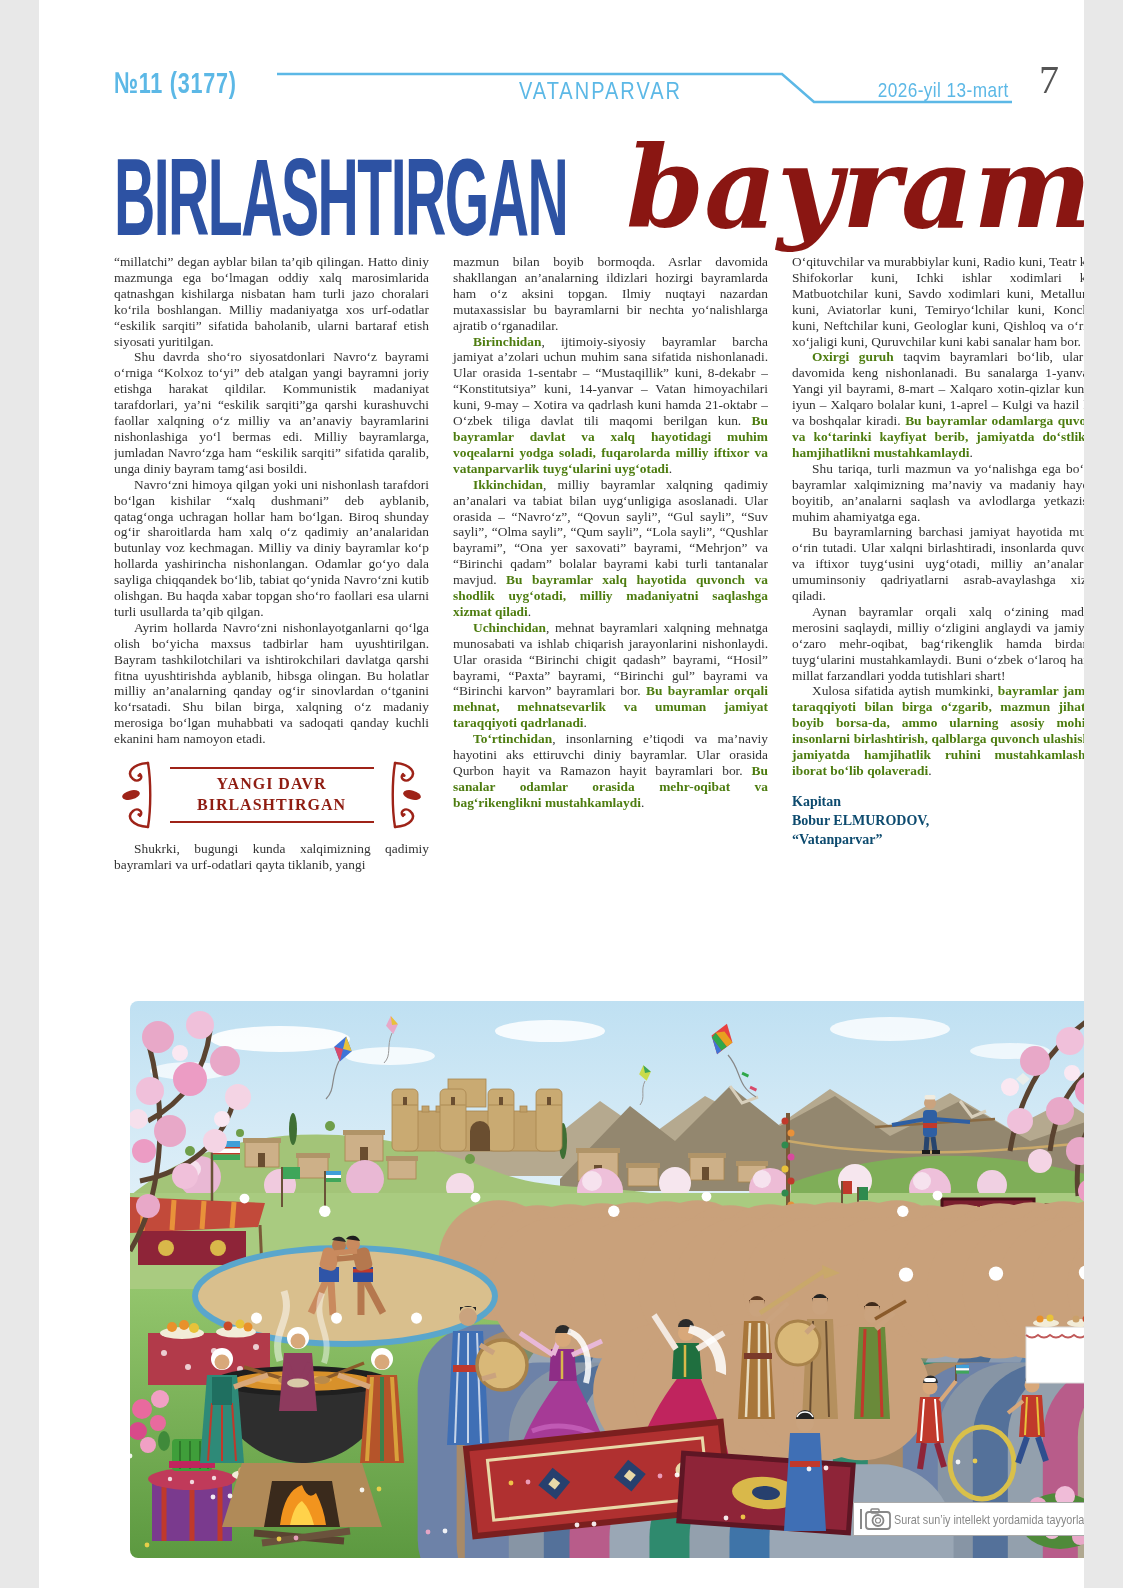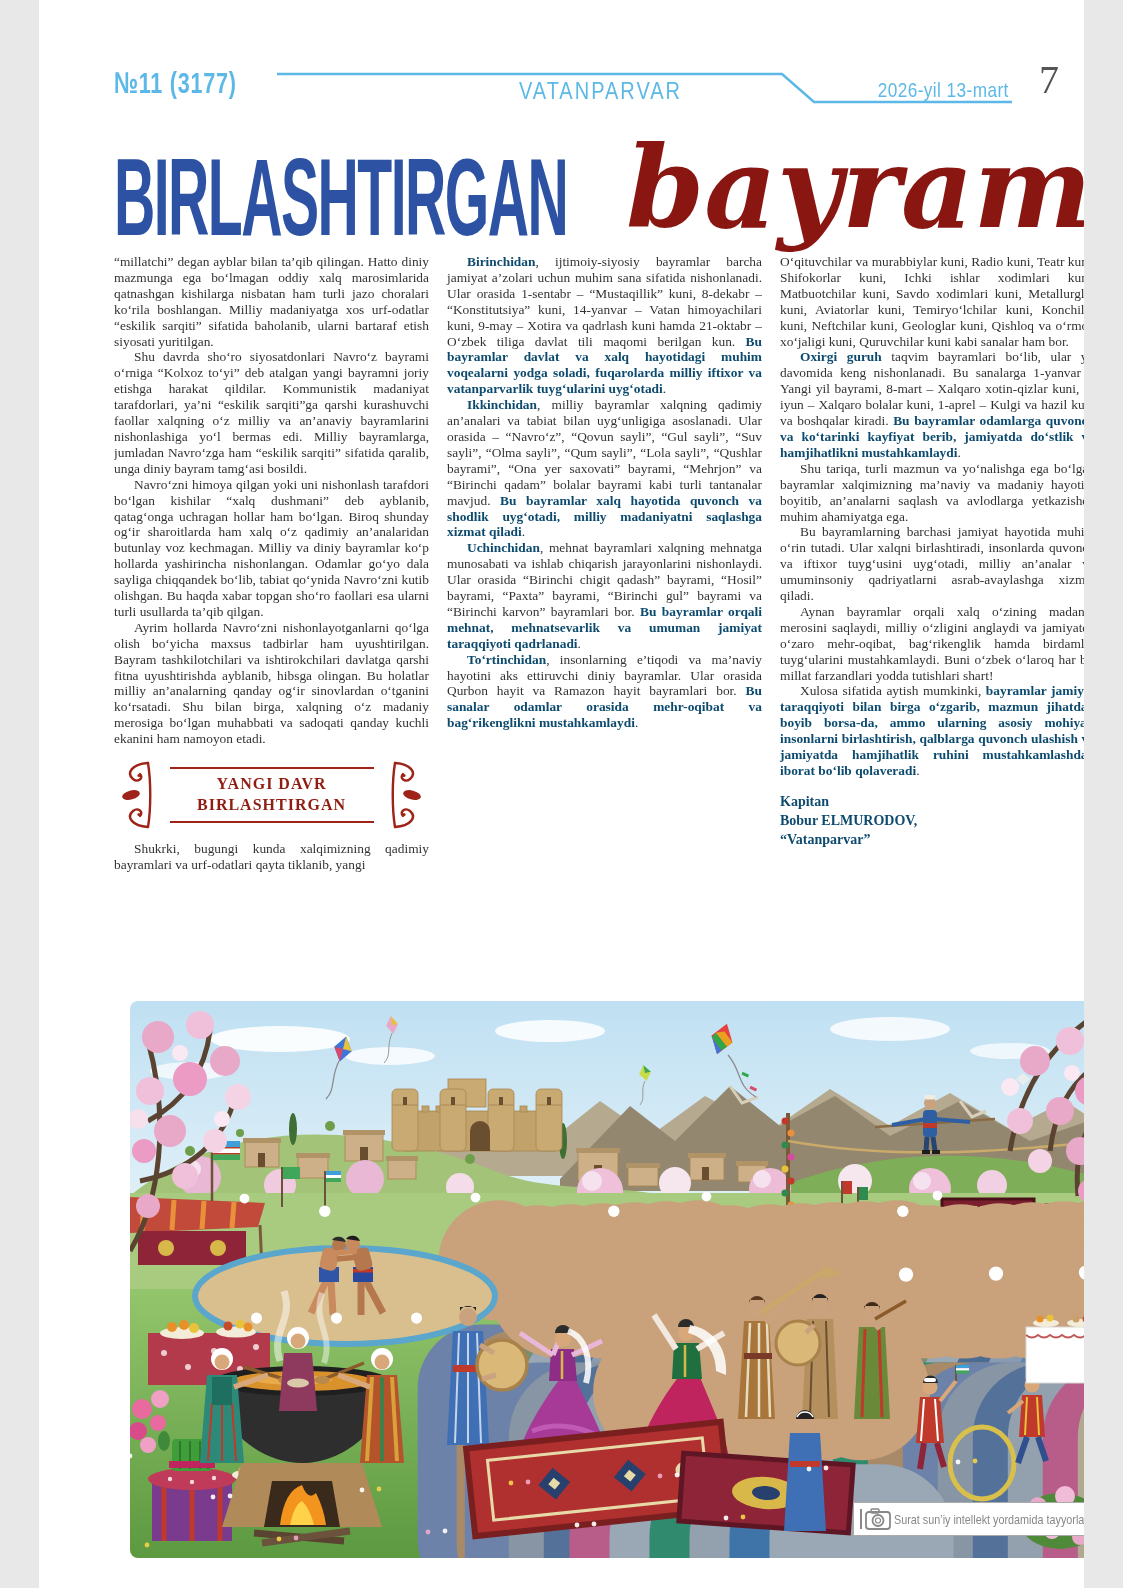--- a/index.html
+++ b/index.html
@@ -23,25 +23,25 @@
   
   .headline{position:absolute;left:75px;top:146px;width:973px;height:120px;margin:0;}
   .headline-part1{position:absolute;left:0;top:4px;font-family:"Liberation Sans",sans-serif;
                   font-weight:bold;font-size:110px;line-height:.85;color:#2d52a3;
                   transform:scaleX(.52);transform-origin:left top;letter-spacing:-3px;white-space:nowrap;}
   .headline-part2{position:absolute;left:512px;top:-14px;font-family:"DejaVu Serif",serif;
                   font-style:italic;font-size:112px;line-height:1;color:#8a1612;white-space:nowrap;}
 
   
   .columns{position:absolute;left:75px;top:254px;width:973px;height:714px;
-           display:flex;gap:18px;overflow:hidden;}
+           display:flex;gap:24px;overflow:hidden;}
   .col{width:315px;flex:0 0 315px;font-size:13.4px;line-height:15.9px;text-align:justify;}
   .col p{margin:0;}
   .col p.indent{text-indent:20px;}
-  .col b{color:#0c4a6e;}
+  .col b{color:#4d7c0f;}
 
   
   .orn-box{display:flex;align-items:center;justify-content:space-between;gap:6px;margin:12px 8px 10px 8px;}
   .orn-center{flex:0 0 196px;border-top:2px solid #9e2318;border-bottom:2px solid #9e2318;
               padding:5px 4px;text-align:center;color:#8f1d12;font-weight:bold;
               font-size:16px;line-height:1.3;letter-spacing:1px;}
   .orn-flourish{flex:0 0 30px;height:72px;}
 
   
   .signature{margin-top:14px;font-weight:bold;font-size:14px;line-height:1.35;color:#0c4a6e;}
@@ -104,20 +104,21 @@
           <path d="M26,4 C29,22 29,50 26,68"></path>
         </g>
         <ellipse cx="9" cy="36" rx="9" ry="4.5" fill="#9e2318" transform="rotate(-14 9 36)"></ellipse>
         <circle cx="17" cy="16.5" r="1.6" fill="#9e2318"></circle>
         <circle cx="17" cy="55.5" r="1.6" fill="#9e2318"></circle>
       </svg>
     </div>
   <p class="indent"><span>Shukrki, bugungi kunda xalqimizning qadimiy bayramlari va urf-odatlari qayta tiklanib, yangi</span></p>
       </div>
     <div class="col">
+        <p class=""><span>mazmun bilan boyib bormoqda. Asrlar davomida shakllangan an’analarning ildizlari hozirgi bayramlarda ham o‘z aksini topgan. Ilmiy nuqtayi nazardan mutaxassislar bu bayramlarni bir nechta yo‘nalishlarga ajratib o‘rganadilar.</span></p>
         <p class="indent"><b>Birinchidan</b><span>, ijtimoiy-siyosiy bayramlar barcha jamiyat a’zolari uchun muhim sana sifatida nishonlanadi. Ular orasida 1-sentabr – “Mustaqillik” kuni, 8-dekabr – “Konstitutsiya” kuni, 14-yanvar – Vatan himoyachilari kuni, 9-may – Xotira va qadrlash kuni hamda 21-oktabr – O‘zbek tiliga davlat tili maqomi berilgan kun. </span><b>Bu bayramlar davlat va xalq hayotidagi muhim voqealarni yodga soladi, fuqarolarda milliy iftixor va vatanparvarlik tuyg‘ularini uyg‘otadi</b><span>.</span></p>
         <p class="indent"><b>Ikkinchidan</b><span>, milliy bayramlar xalqning qadimiy an’analari va tabiat bilan uyg‘unligiga asoslanadi. Ular orasida – “Navro‘z”, “Qovun sayli”, “Gul sayli”, “Suv sayli”, “Olma sayli”, “Qum sayli”, “Lola sayli”, “Qushlar bayrami”, “Ona yer saxovati” bayrami, “Mehrjon” va “Birinchi qadam” bolalar bayrami kabi turli tantanalar mavjud. </span><b>Bu bayramlar xalq hayotida quvonch va shodlik uyg‘otadi, milliy madaniyatni saqlashga xizmat qiladi</b><span>.</span></p>
         <p class="indent"><b>Uchinchidan</b><span>, mehnat bayramlari xalqning mehnatga munosabati va ishlab chiqarish jarayonlarini nishonlaydi. Ular orasida “Birinchi chigit qadash” bayrami, “Hosil” bayrami, “Paxta” bayrami, “Birinchi gul” bayrami va “Birinchi karvon” bayramlari bor. </span><b>Bu bayramlar orqali mehnat, mehnatsevarlik va umuman jamiyat taraqqiyoti qadrlanadi</b><span>.</span></p>
         <p class="indent"><b>To‘rtinchidan</b><span>, insonlarning e’tiqodi va ma’naviy hayotini aks ettiruvchi diniy bayramlar. Ular orasida Qurbon hayit va Ramazon hayit bayramlari bor. </span><b>Bu sanalar odamlar orasida mehr-oqibat va bag‘rikenglikni mustahkamlaydi</b><span>.</span></p>
       </div>
     <div class="col">
         <p class=""><span>O‘qituvchilar va murabbiylar kuni, Radio kuni, Teatr kuni, Shifokorlar kuni, Ichki ishlar xodimlari kuni, Matbuotchilar kuni, Savdo xodimlari kuni, Metallurglar kuni, Aviatorlar kuni, Temiryo‘lchilar kuni, Konchilar kuni, Neftchilar kuni, Geologlar kuni, Qishloq va o‘rmon xo‘jaligi kuni, Quruvchilar kuni kabi sanalar ham bor.</span></p>
         <p class="indent"><b>Oxirgi guruh</b><span> taqvim bayramlari bo‘lib, ular yil davomida keng nishonlanadi. Bu sanalarga 1-yanvar – Yangi yil bayrami, 8-mart – Xalqaro xotin-qizlar kuni, 1-iyun – Xalqaro bolalar kuni, 1-aprel – Kulgi va hazil kuni va boshqalar kiradi. </span><b>Bu bayramlar odamlarga quvonch va ko‘tarinki kayfiyat berib, jamiyatda do‘stlik va hamjihatlikni mustahkamlaydi</b><span>.</span></p>
         <p class="indent"><span>Shu tariqa, turli mazmun va yo‘nalishga ega bo‘lgan bayramlar xalqimizning ma’naviy va madaniy hayotini boyitib, an’analarni saqlash va avlodlarga yetkazishda muhim ahamiyatga ega.</span></p>
         <p class="indent"><span>Bu bayramlarning barchasi jamiyat hayotida muhim o‘rin tutadi. Ular xalqni birlashtiradi, insonlarda quvonch va iftixor tuyg‘usini uyg‘otadi, milliy an’analar va umuminsoniy qadriyatlarni asrab-avaylashga xizmat qiladi.</span></p>

